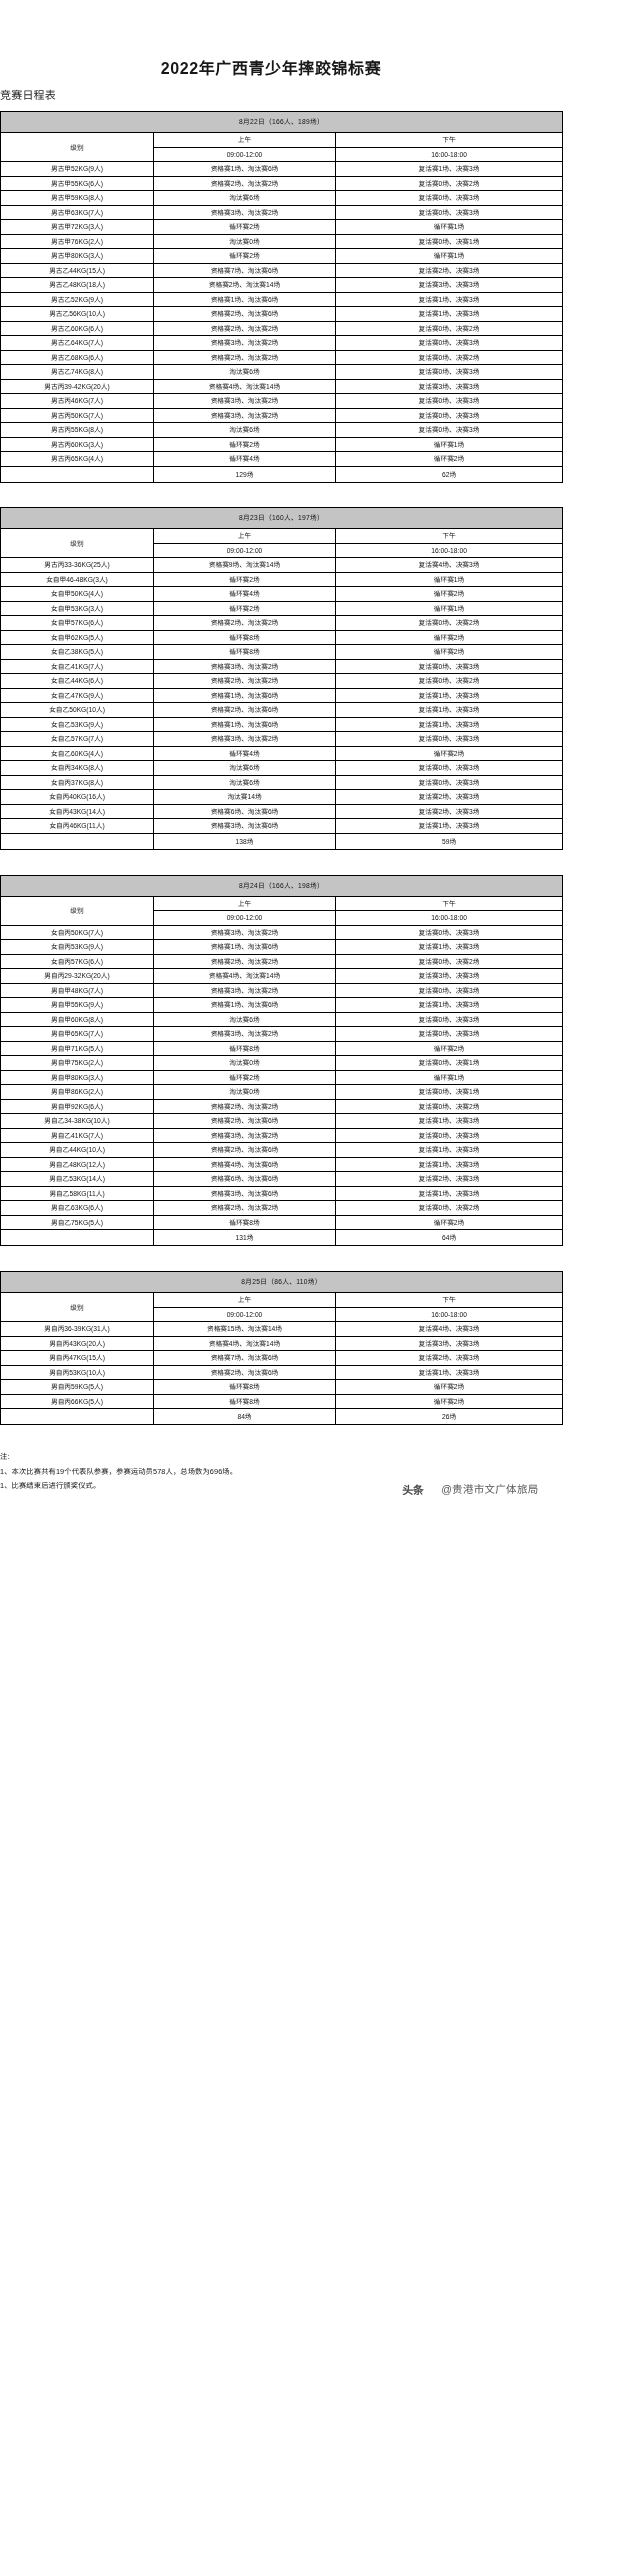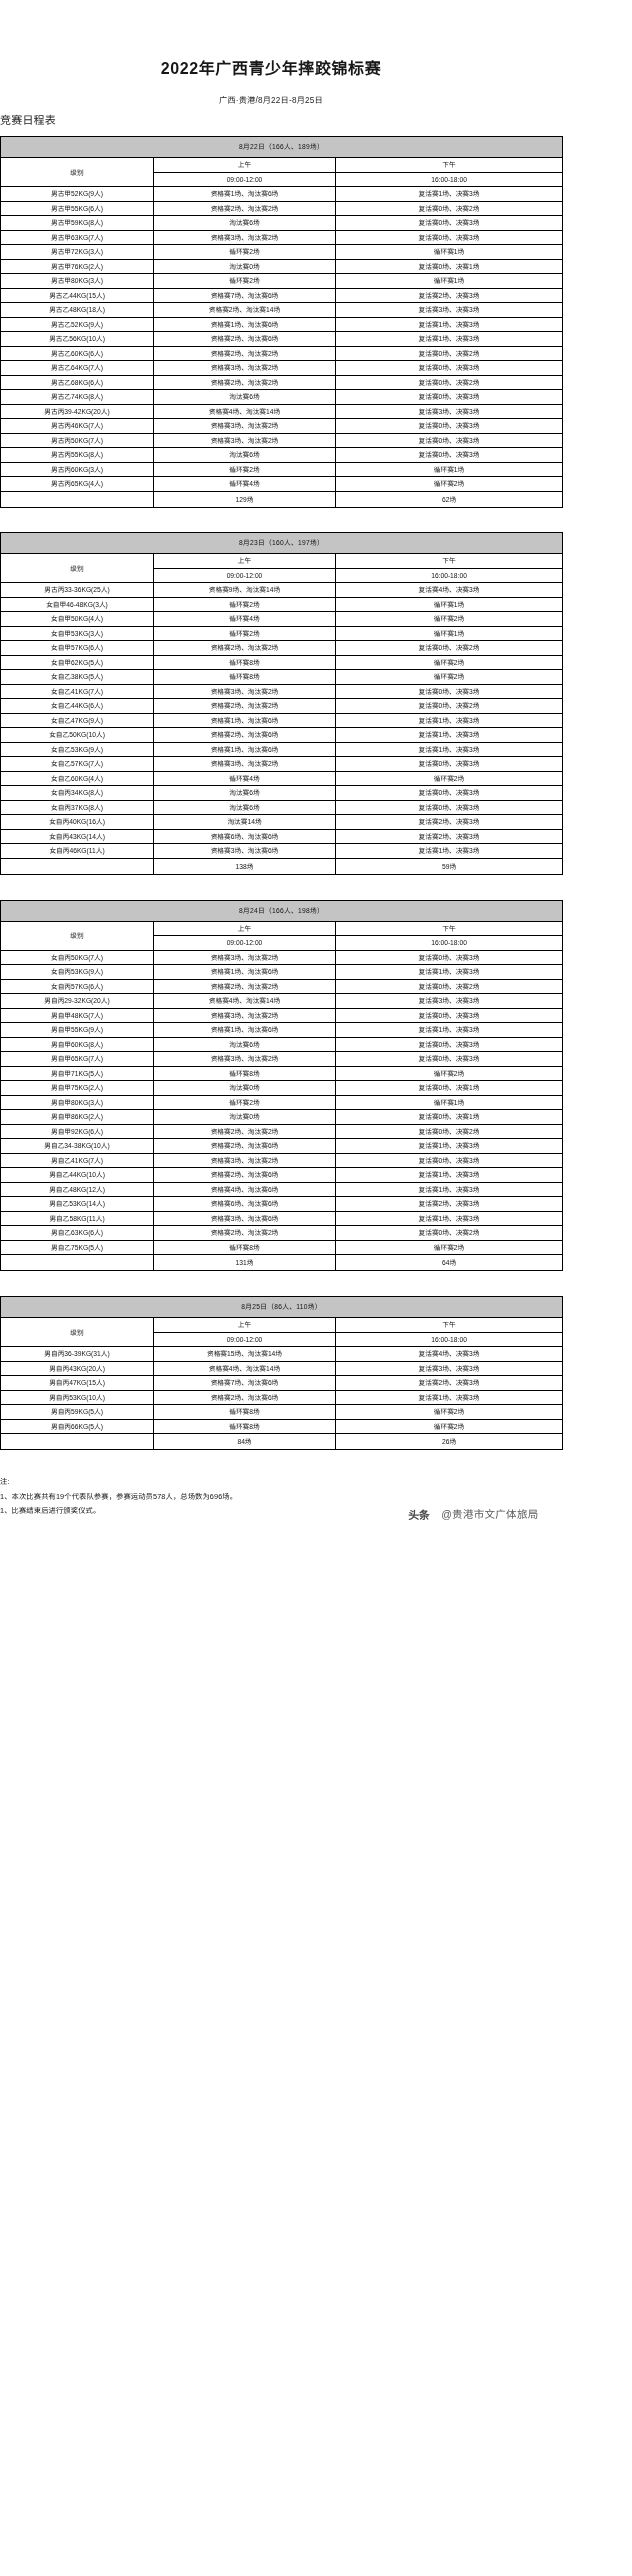--- a/index.html
+++ b/index.html
@@ -117,21 +117,21 @@
   }
   .notes .note-head { margin-bottom: 0.6px; }
   .notes .note-line { white-space: nowrap; }
 
   .watermark {
     position: absolute;
     right: 3.5px;
     bottom: 4.7px;
     display: flex;
     align-items: center;
-    gap: 12px;
+    gap: 18px;
     opacity: 0.92;
   }
   .wm-logo {
     font-size: 11px;
     font-weight: 700;
     color: #3b3b3b;
     letter-spacing: -0.6px;
   }
   .wm-text {
     font-size: 10.5px;
@@ -139,21 +139,20 @@
     color: #4a4a4a;
     letter-spacing: 0.3px;
   }
 </style>
 </head>
 <body>
 
 <div class="page">
 
   <div class="doc-title">2022年广西青少年摔跤锦标赛</div>
-  <div class="doc-subtitle">广西·贵港/8月22日-8月25日</div>
   <div class="doc-sectiontitle">竞赛日程表</div>
 
   <div id="tables-host">
       <table class="sched-table">
         <colgroup>
           <col class="col-level">
           <col class="col-am">
           <col class="col-pm">
         </colgroup>
         <tbody>

